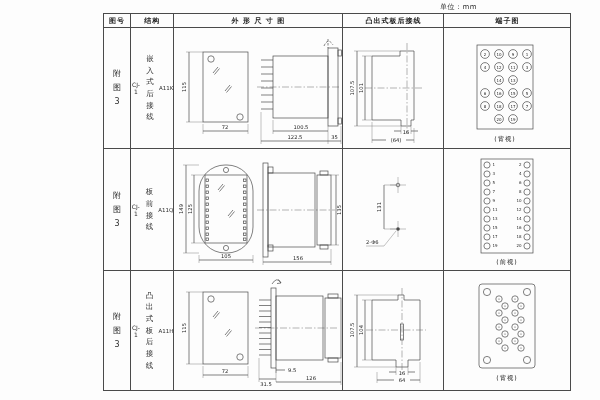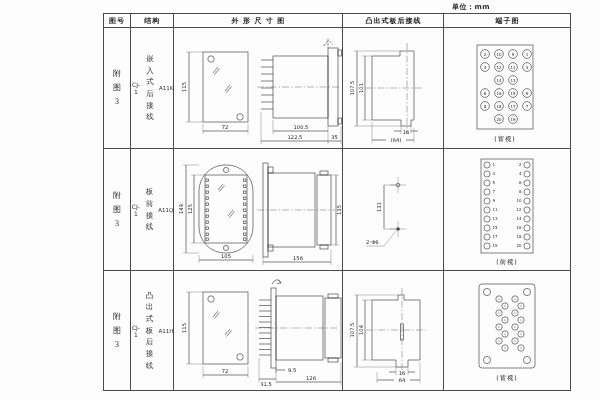--- a/index.html
+++ b/index.html
@@ -1,22 +1,22 @@
 <!DOCTYPE html>
 <html><head>
 <meta charset="utf-8">
 <style>
   html,body{margin:0;padding:0;}
   .page{position:relative;width:600px;height:400px;background:#fdfdfd;overflow:hidden;
         font-family:"DejaVu Sans",sans-serif;color:#2e2e2e;}
-  .unit{position:absolute;left:452px;top:2px;font-size:7px;letter-spacing:.5px;font-weight:bold;}
+  .unit{position:absolute;left:440px;top:2px;font-size:7px;letter-spacing:.5px;}
   table.tbl{position:absolute;left:103px;top:13px;border-collapse:collapse;table-layout:fixed;}
   .tbl td,.tbl th{border:1px solid #4a4a4a;padding:0;vertical-align:middle;text-align:center;}
   .tbl th{font-size:7px;font-weight:bold;height:13px;letter-spacing:1px;color:#222;}
-  .figlab{font-size:8px;width:1.15em;margin:0 auto;word-break:break-all;line-height:1.75;font-family:Liberation Serif, serif;}
+  .figlab{font-size:8px;width:1.15em;margin:0 auto;word-break:break-all;line-height:1.75;}
   .structcell{display:flex;flex-direction:row;align-items:center;justify-content:center;gap:5px;height:100%;}
   .model{font-size:6px;}
   .mount{font-size:7.5px;width:1.25em;word-break:break-all;line-height:1.55;}
   .code{font-size:5.5px;}
   svg.d{display:block;margin:0 auto;}
   .d line,.d rect,.d circle,.d path,.d polygon,.d polyline{stroke:#4a4a4a;fill:none;stroke-width:0.7;}
   .d .thin{stroke:#7a7a7a;stroke-width:0.45;}
   .d .cl{stroke:#6a6a6a;stroke-width:0.5;stroke-dasharray:7 2 1.5 2;}
   .d .dash{stroke-dasharray:2.5 1.5;}
   .d .fillb{fill:#4a4a4a;stroke:none;}

